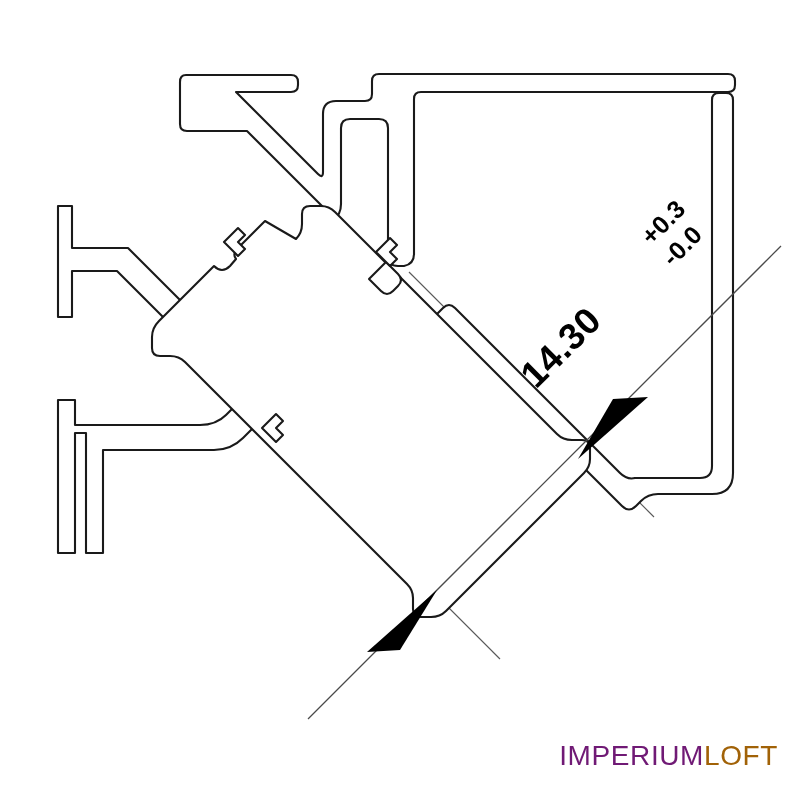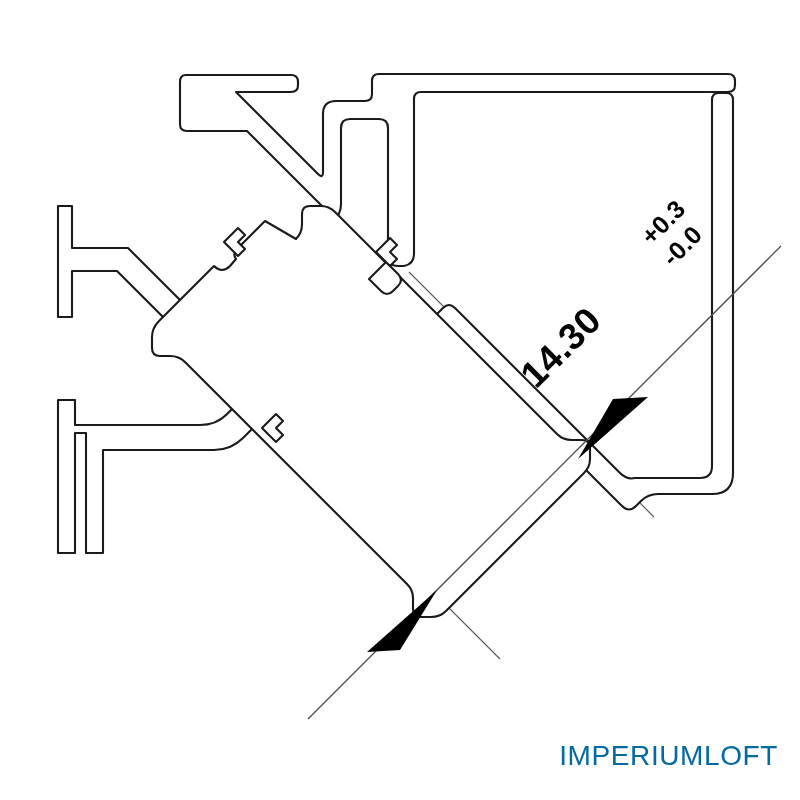--- a/index.html
+++ b/index.html
@@ -63,22 +63,22 @@
   #watermark {
     position: absolute;
     right: 22px;
     bottom: 28px;
     font-family: "Liberation Sans", sans-serif;
     font-size: 28px;
     letter-spacing: 0.6px;
     white-space: nowrap;
     user-select: none;
   }
-  #watermark .wm-a { color: #0369a1; }
-  #watermark .wm-b { color: #0369a1; }
+  #watermark .wm-a { color: #701a75; }
+  #watermark .wm-b { color: #a16207; }
 </style>
 </head>
 <body>
 
 <div id="canvas-root">
 
   <svg id="drawing-svg" viewBox="0 0 800 800">
 
     <g>
 

